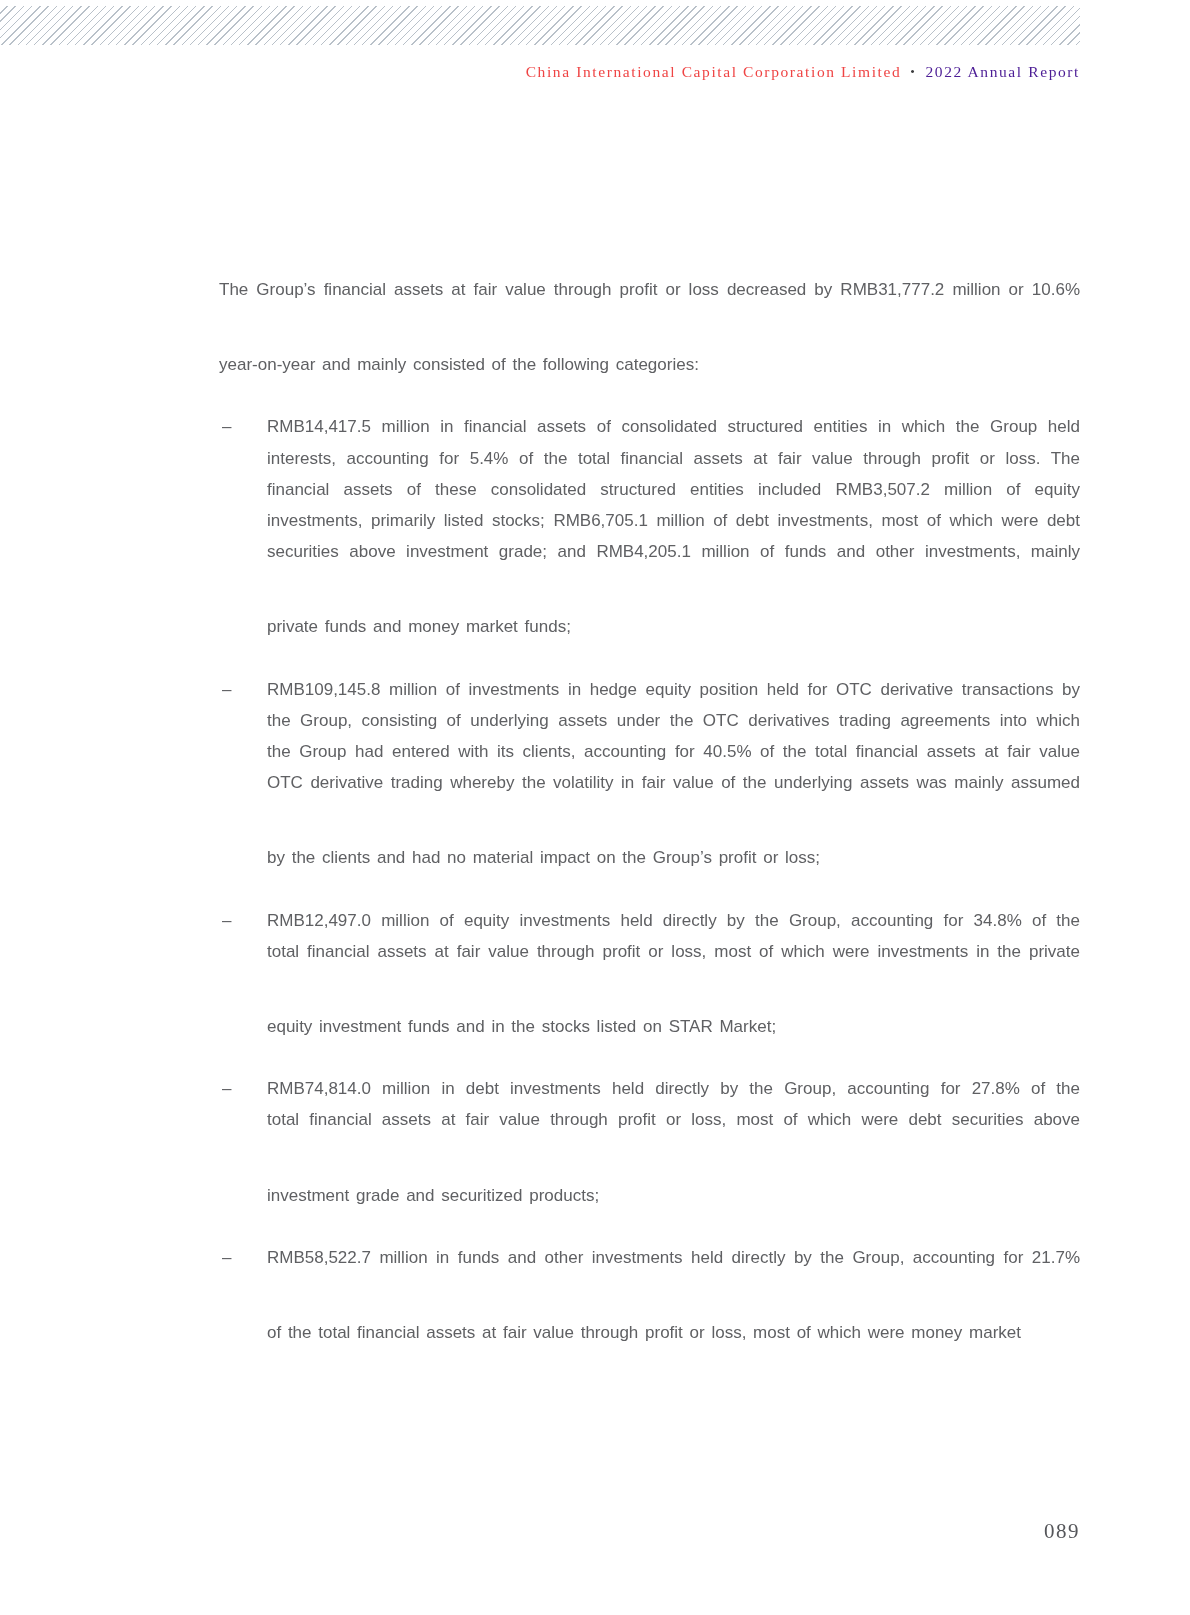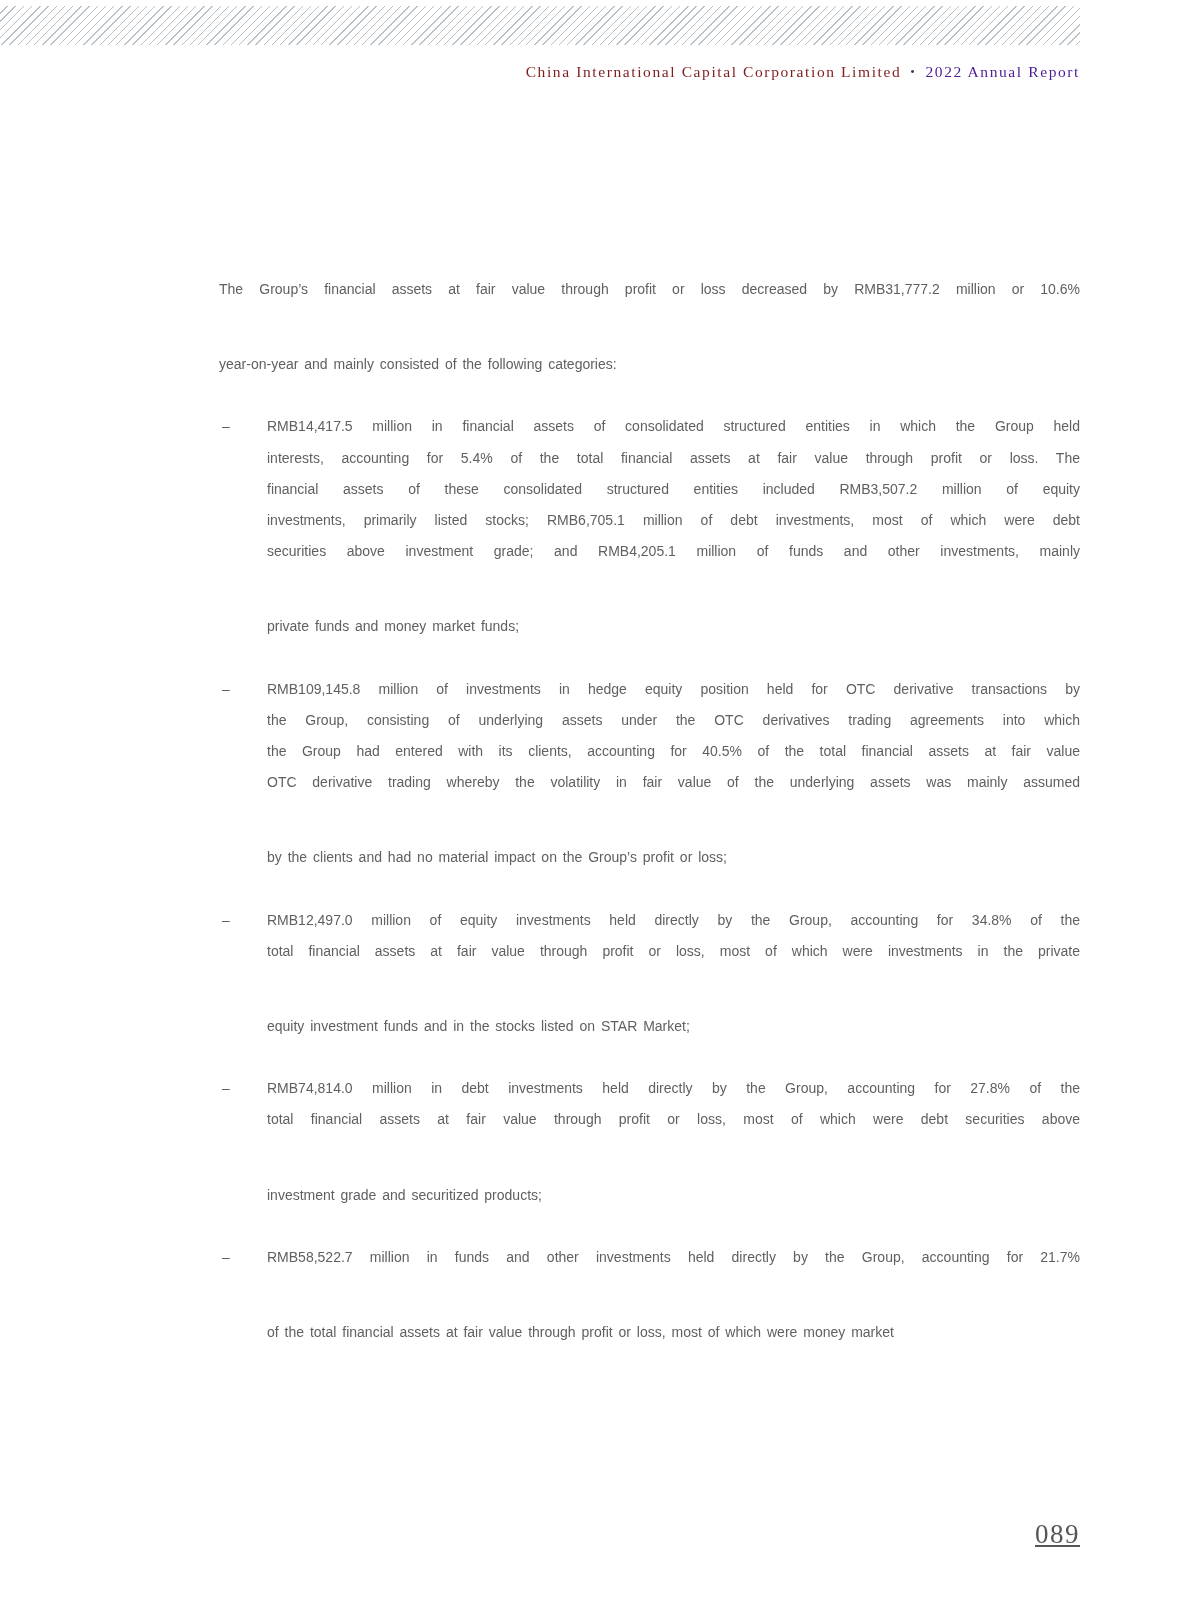--- a/index.html
+++ b/index.html
@@ -22,46 +22,45 @@
   }
   
   .running-header{
     position:absolute;top:63px;left:0;width:1080px;
     text-align:right;
     font-family:"Liberation Serif","DejaVu Serif",serif;
     font-size:15.5px;
     letter-spacing:1.6px;
     white-space:nowrap;
   }
-  .company{color:#7f1d1d;}
+  .company{color:#ef4444;}
   .dot{color:#3c3d3f;margin:0 9px;font-size:13px;vertical-align:1px;}
   .report{color:#4c1d95;}
   
   .content{
     position:absolute;top:274px;left:219px;width:861px;
-    font-size:14px;
+    font-size:17px;
     line-height:31.2px;
     color:#5f6063;
     word-spacing:2px;
   }
   .para .line{text-align:justify;text-align-last:justify;}
   .para .line:last-child{text-align:justify;text-align-last:left;margin-top:44px;}
   .bullet{display:flex;margin-top:31px;}
   .bullet:first-of-type{margin-top:32px;}
   .marker{flex:none;width:48px;padding-left:3px;box-sizing:border-box;}
   .btext{flex:1;min-width:0;}
   
   .page-number{
     position:absolute;top:1519px;left:0;width:1080px;
     text-align:right;
     font-family:"Liberation Serif","DejaVu Serif",serif;
-    font-size:27px;
+    font-size:21px;
     letter-spacing:1.5px;
     color:#55565a;
-    text-decoration:underline;
   }
 </style>
 </head>
 <body>
 
 <div class="page">
 
   <div class="hatch-band"></div>
 
   <div class="running-header">

